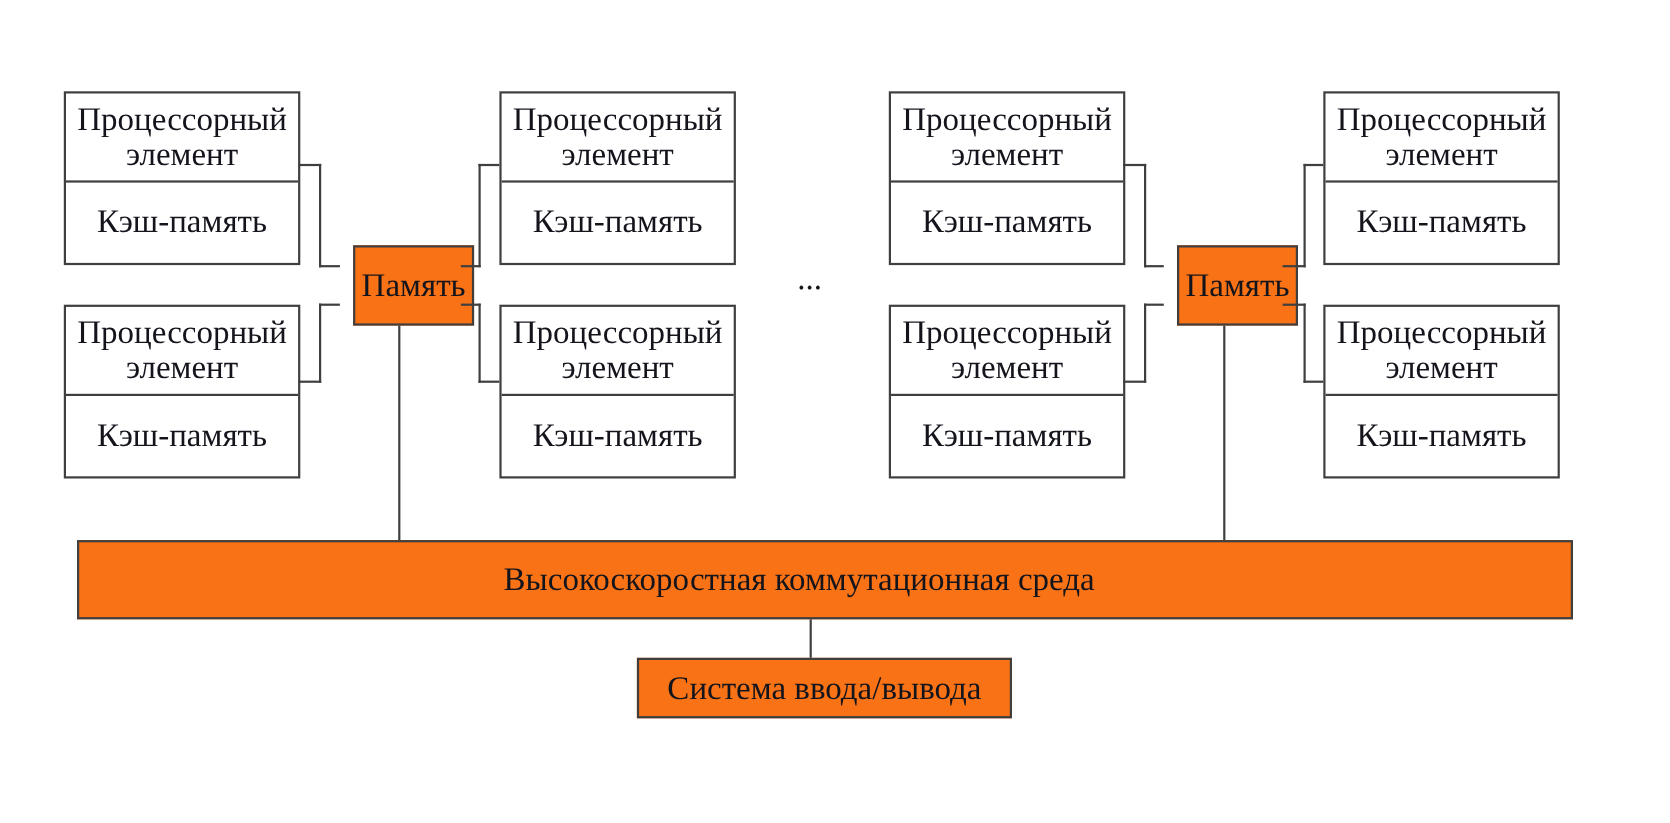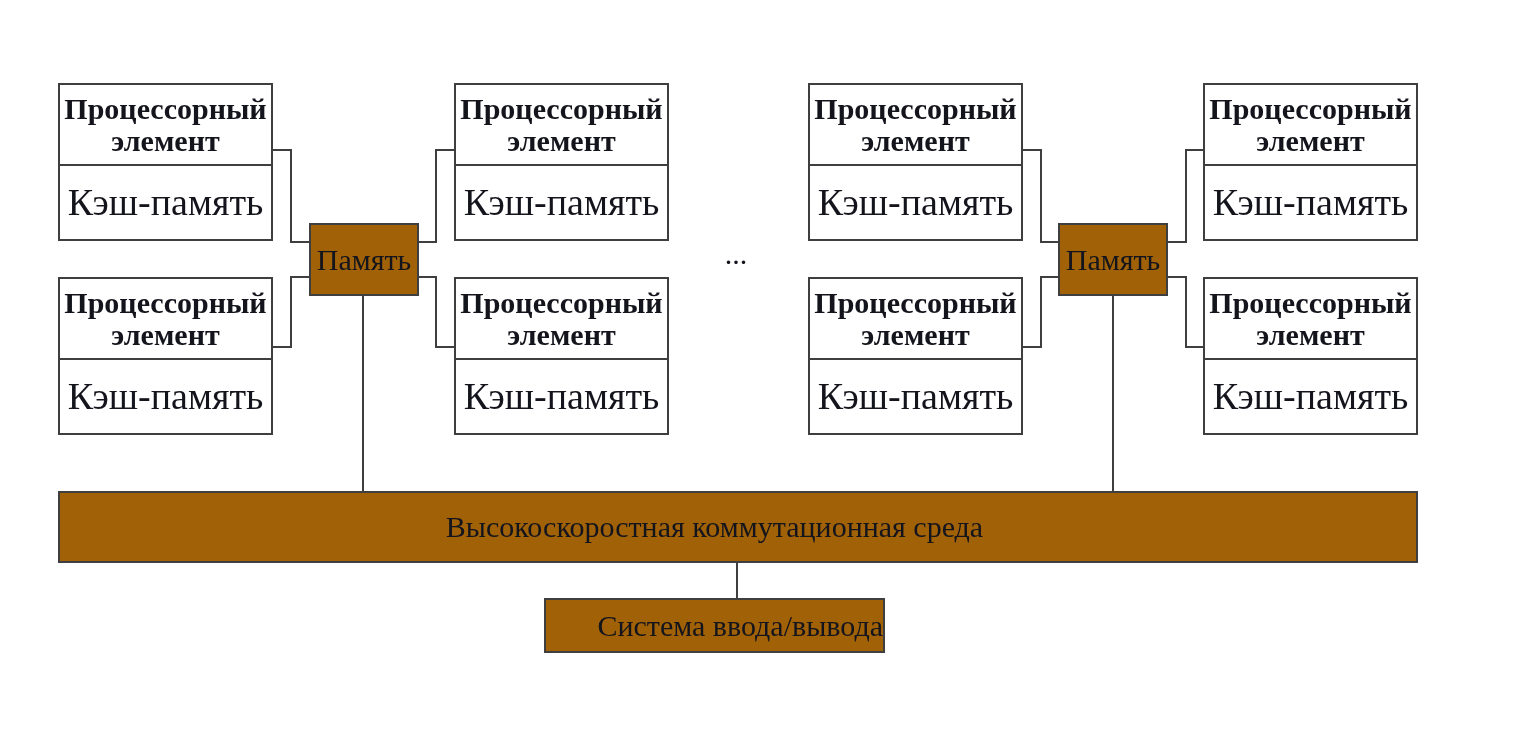--- a/index.html
+++ b/index.html
@@ -7,50 +7,50 @@
     position:relative;
     width:1518px;height:748px;
     background:#ffffff;
     font-family:"Liberation Serif", serif;
     color:#14141c;
     overflow:hidden;
   }
   .box{
     position:absolute;
     border:2px solid #3f3f3f;
-    background:#a16207;
+    background:#f97316;
     box-sizing:border-box;
     display:flex;align-items:center;justify-content:center;
     text-align:center;
-    font-size:30px;line-height:32px;
+    font-size:30px;line-height:32px;margin-left:12px;
   }
   .unit{
     position:absolute;
     width:215px;height:158px;
     border:2px solid #3f3f3f;
     box-sizing:border-box;
     background:#ffffff;
   }
   .pe-cell{
     height:81px;border-bottom:2px solid #3f3f3f;
     display:flex;align-items:center;justify-content:center;
     text-align:center;font-size:30px;line-height:32px;
-    padding:4px 4px;box-sizing:border-box;font-weight:bold;
+    padding:4px 4px;box-sizing:border-box;
   }
   .cache-cell{
     height:71px;
     display:flex;align-items:center;justify-content:center;
-    text-align:center;font-size:38px;line-height:32px;
+    text-align:center;font-size:30px;line-height:32px;
   }
   .hline,.vline{position:absolute;background:#3f3f3f;}
   .hline{height:2px;}
   .vline{width:2px;}
   .mem{width:110px;height:73px;}
   .bus{left:58px;top:491px;width:1360px;height:72px;padding-right:47px;}
-  .io{left:544px;top:598px;width:341px;height:55px;justify-content:flex-end;}
+  .io{left:567px;top:598px;width:341px;height:55px;}
   .dots{
     position:absolute;left:706px;top:238px;width:60px;
     font-size:30px;line-height:32px;text-align:center;
   }
 </style>
 </head>
 <body>
 
 <div class="canvas">
 

